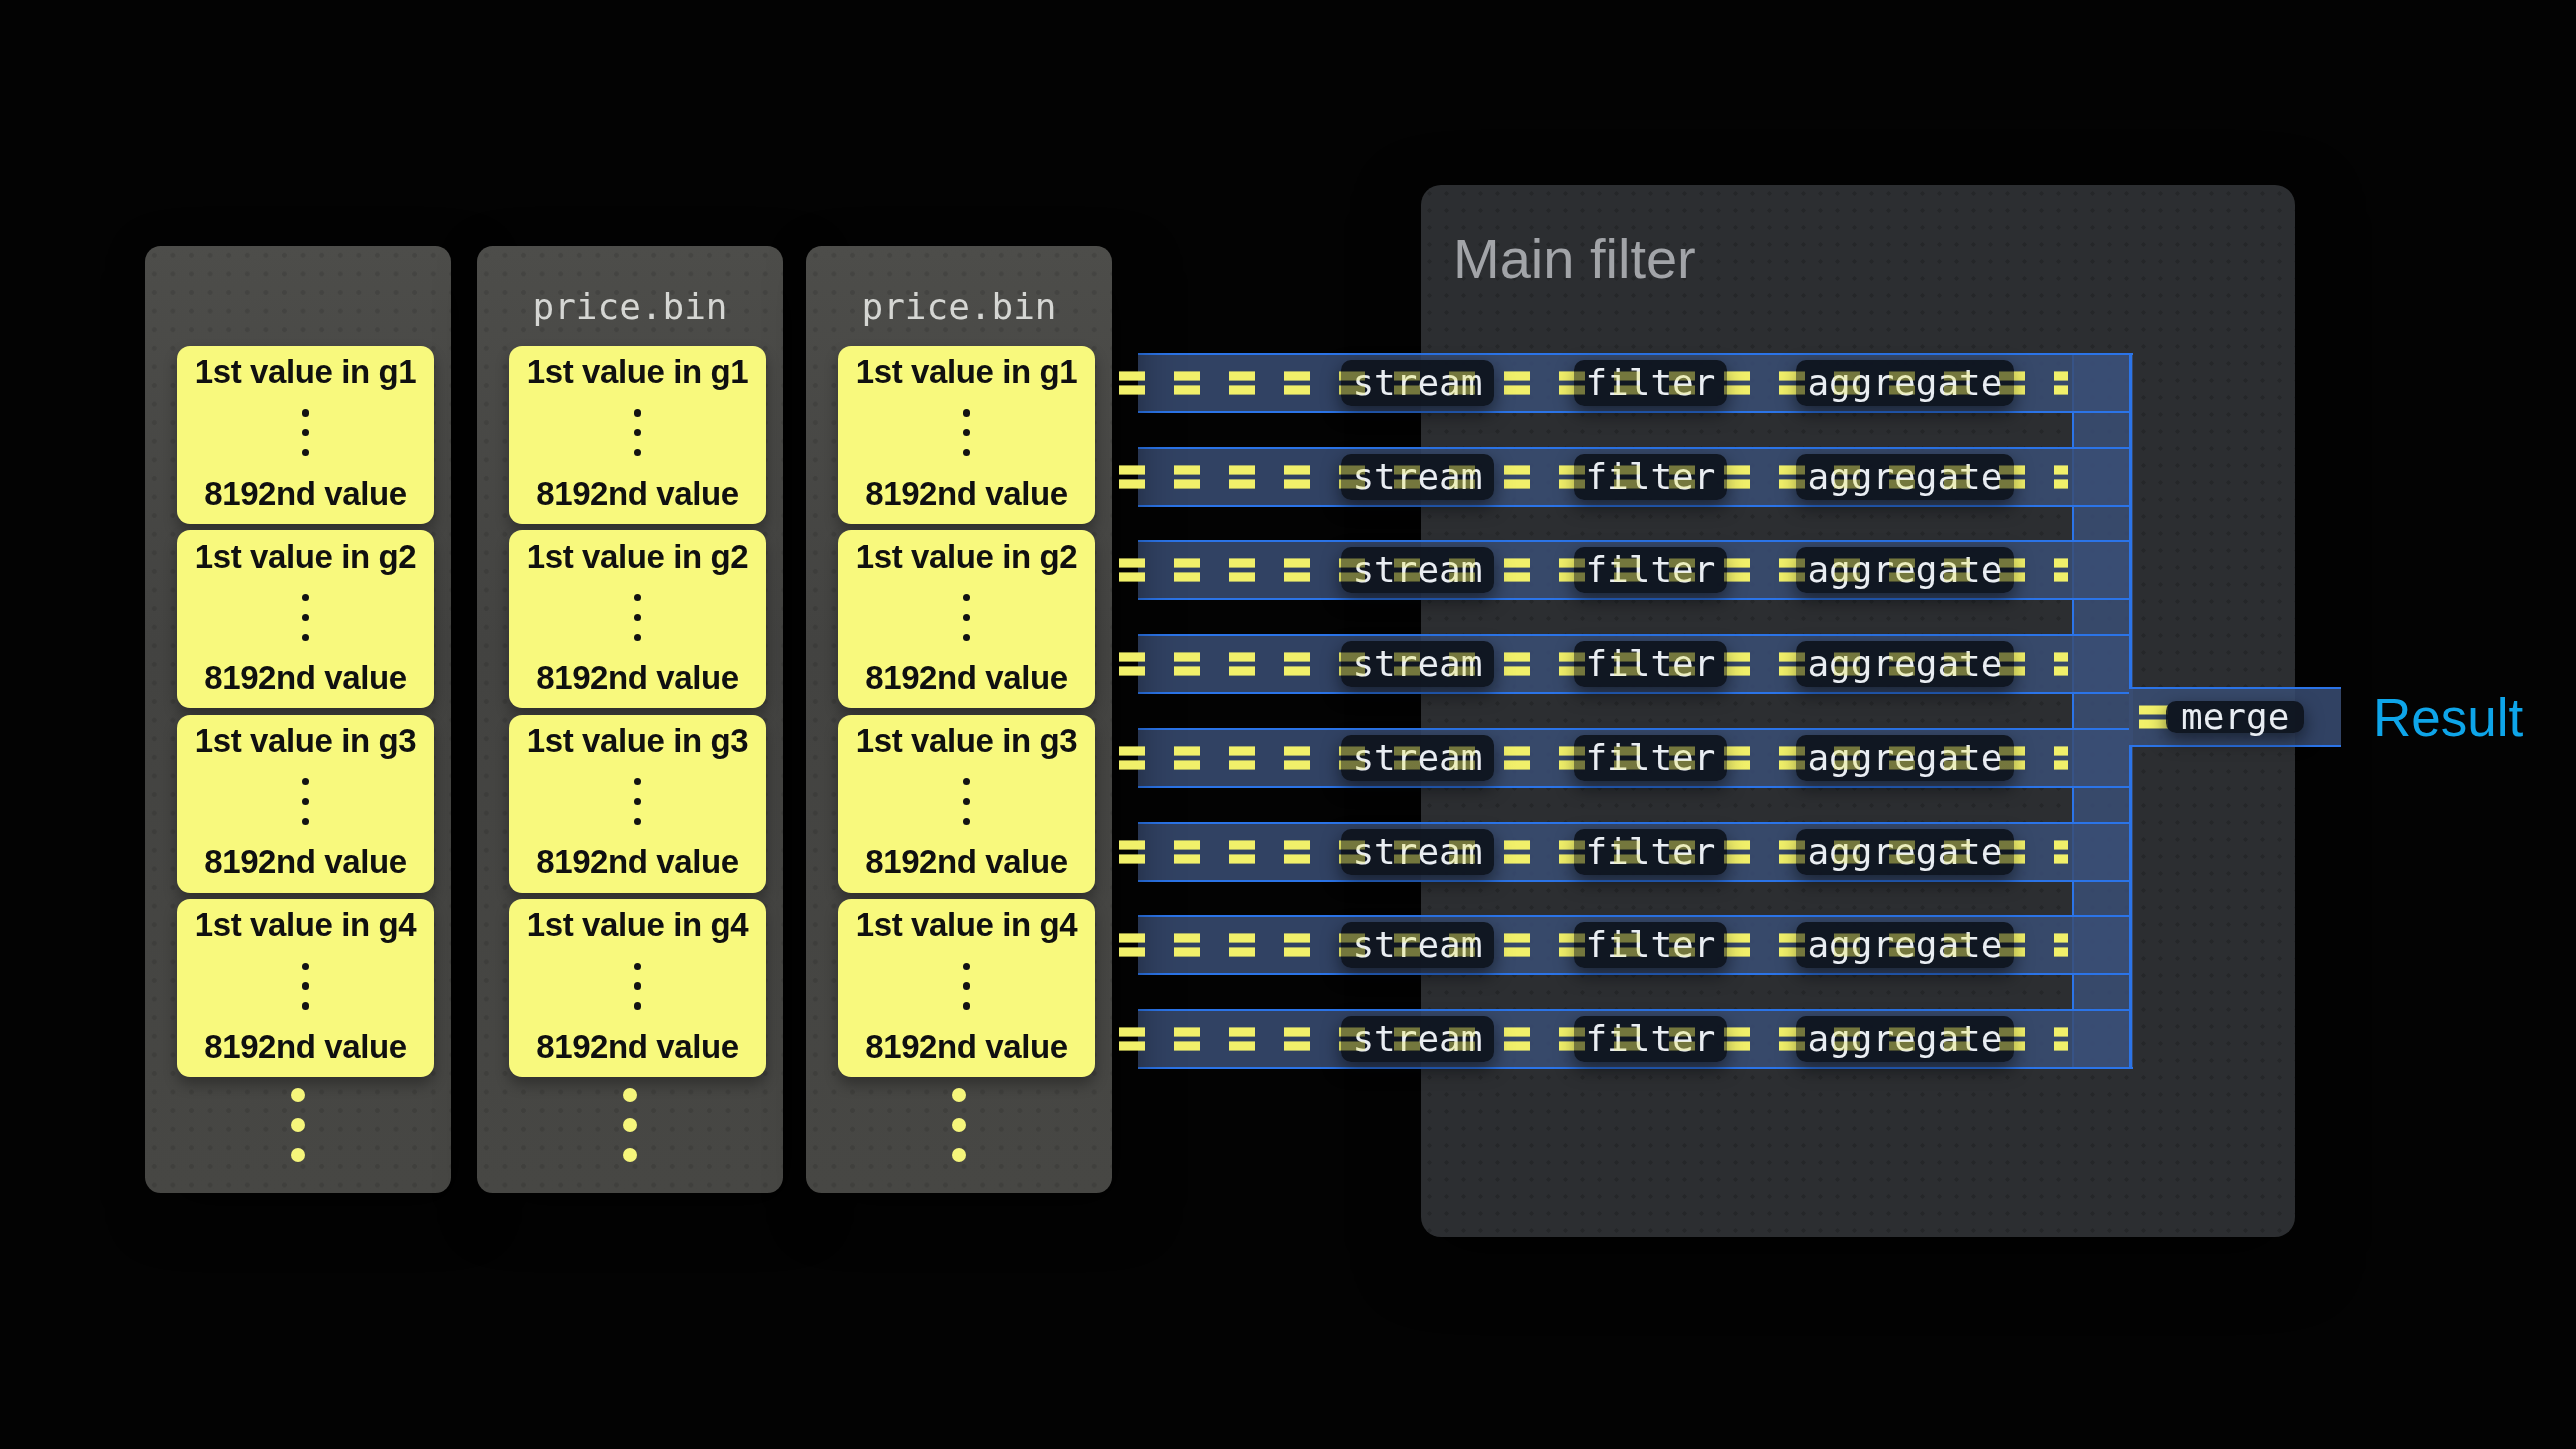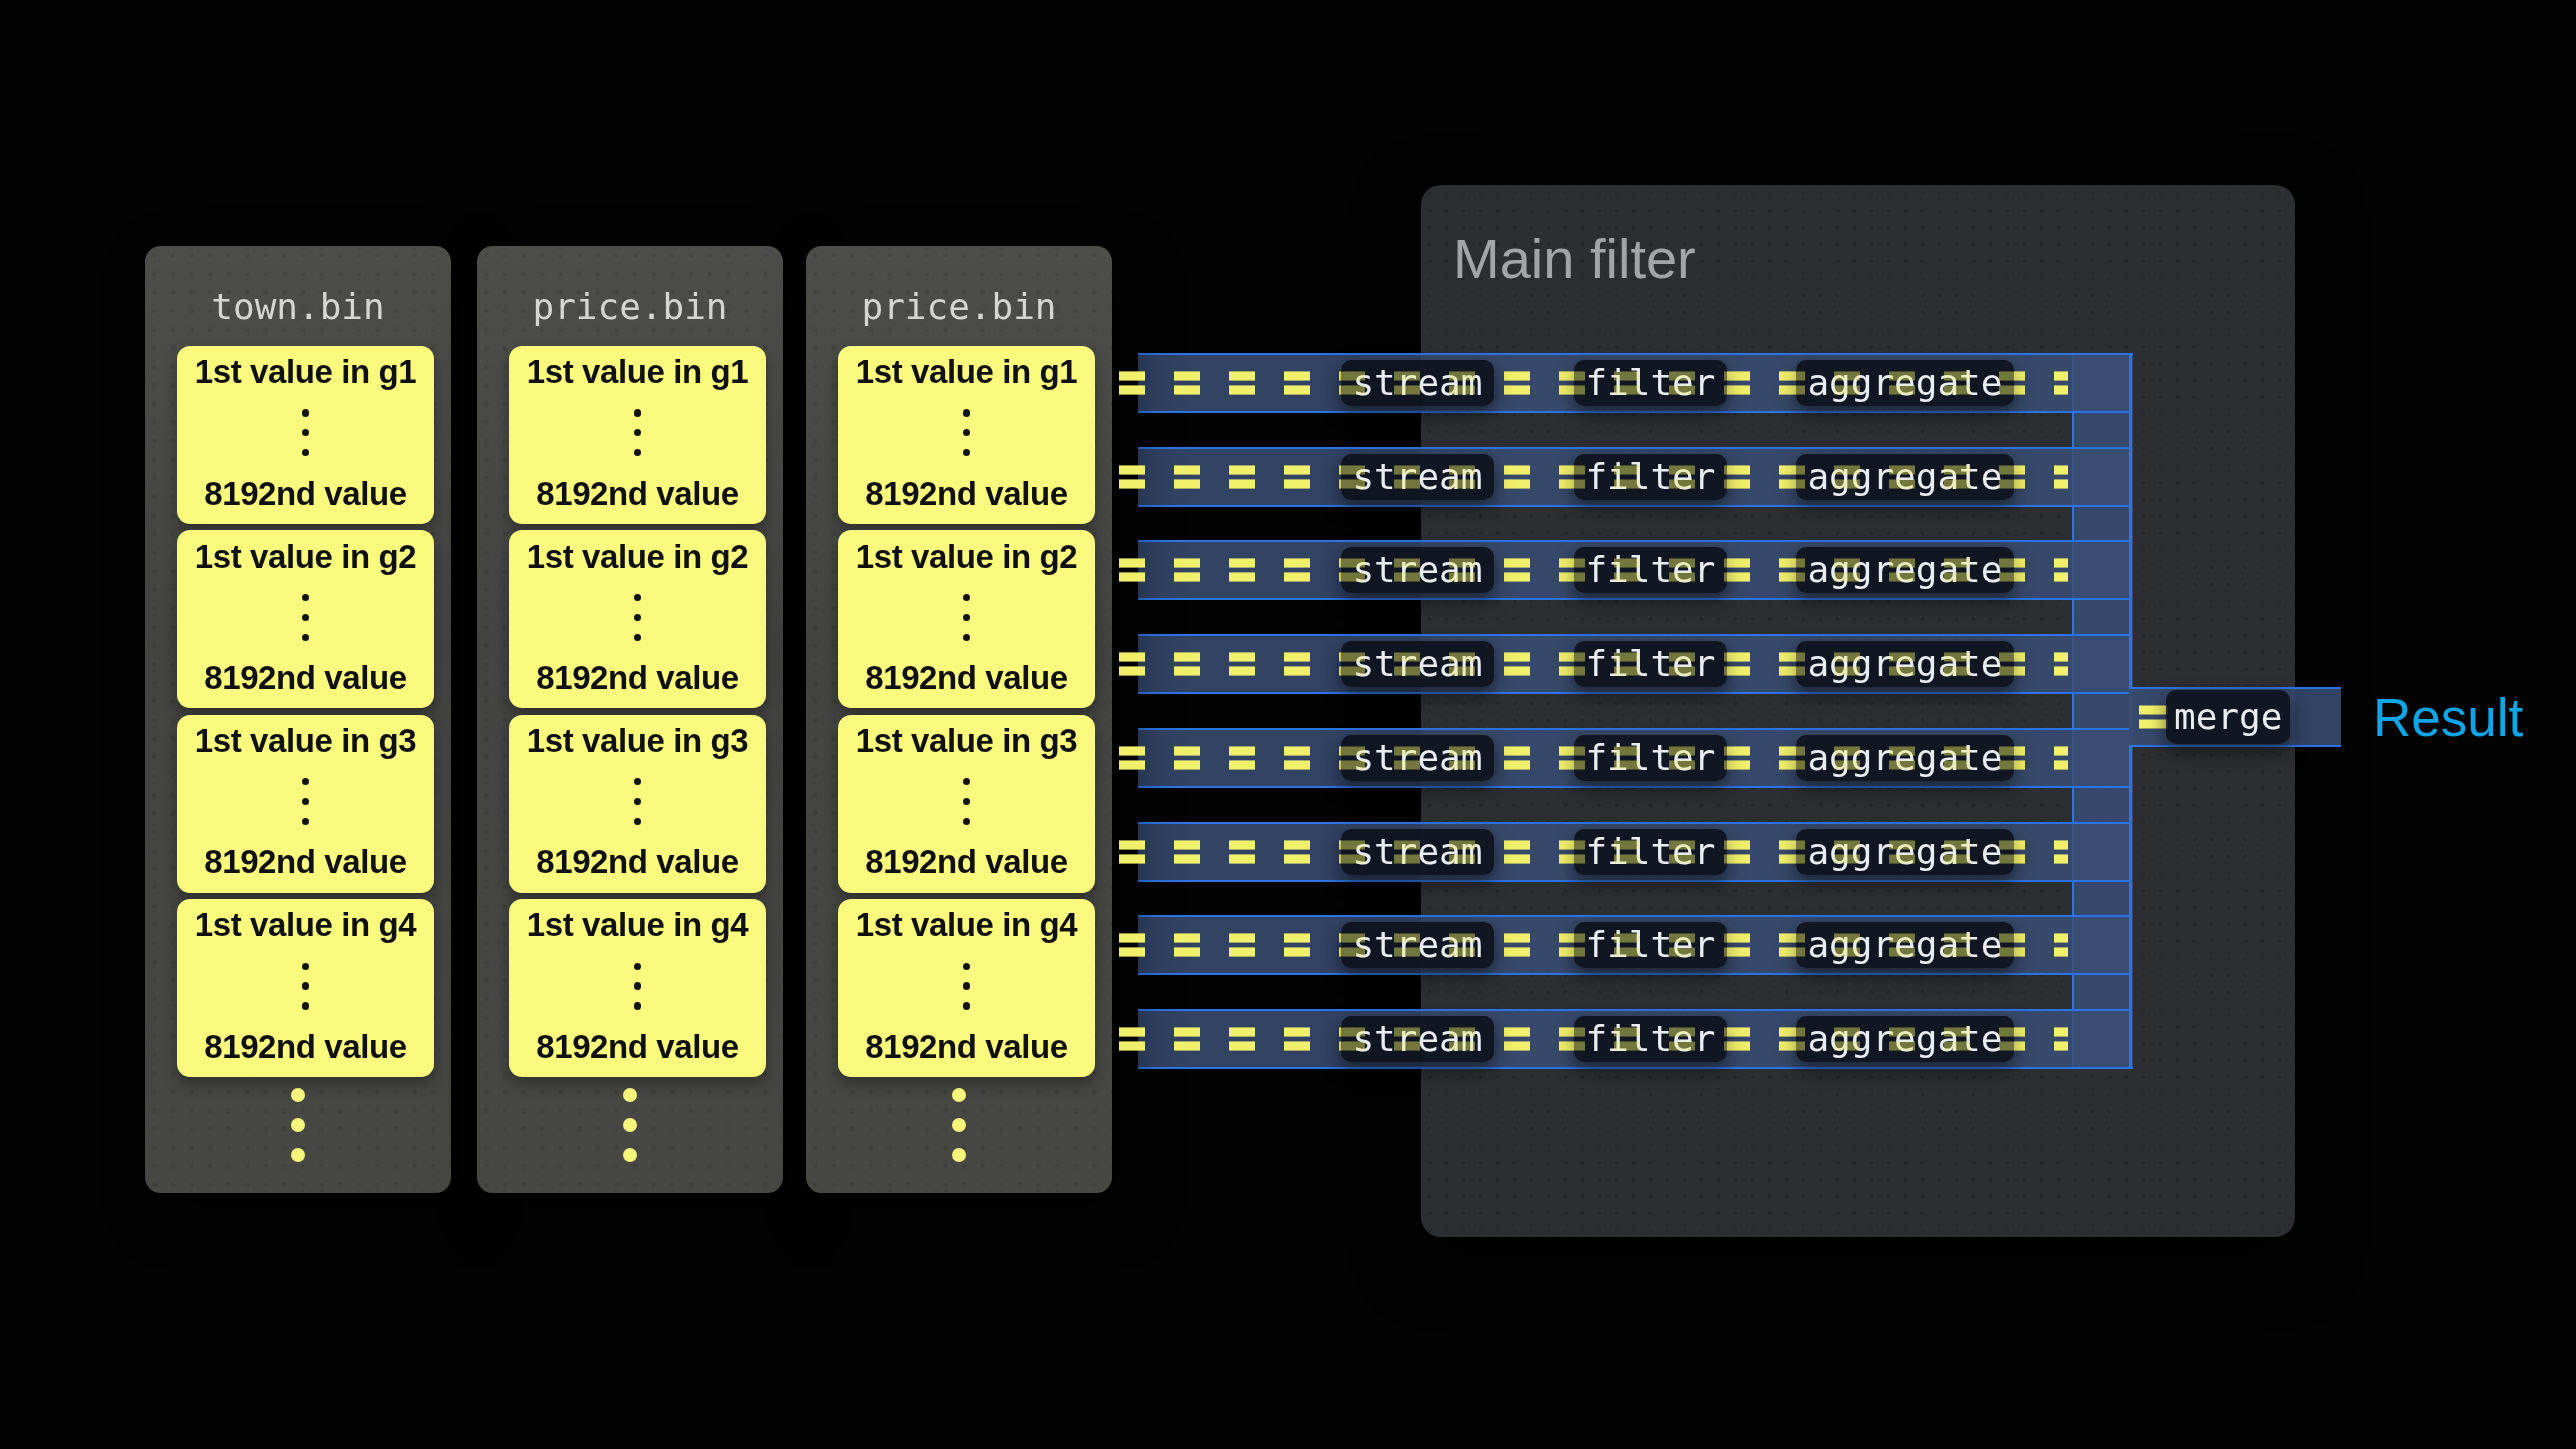--- a/index.html
+++ b/index.html
@@ -70,23 +70,23 @@
 
   
   #mergebar{position:absolute;left:2129px;top:687px;width:212px;height:60px;box-sizing:border-box;
     border-top:2.9px solid var(--blue);border-bottom:2.9px solid var(--blue);background:var(--pipe);}
   .bar-dashes{position:absolute;left:10px;width:29px;top:50%;transform:translateY(-50%);
     height:23px;}
   .bar-dashes::before,.bar-dashes::after{content:"";position:absolute;left:0;right:0;height:8.6px;
     background:var(--dash);}
   .bar-dashes::before{top:0}
   .bar-dashes::after{bottom:0}
-  #merge-box{position:absolute;left:37px;top:50%;transform:translateY(-50%);height:54px;
+  #merge-box{position:absolute;left:37px;top:50%;transform:translateY(-50%);height:32px;
     background:rgba(11,16,24,0.88);border-radius:10px;display:flex;align-items:center;
-    padding:0 8px;box-shadow:0 7.2px 18.6px rgba(3,6,10,0.55);}
+    padding:0 15px;box-shadow:0 7.2px 18.6px rgba(3,6,10,0.55);}
   #merge-box span{font-family:"DejaVu Sans Mono",monospace;font-size:36px;color:#e9edf2;line-height:1;}
   #result{position:absolute;left:2373px;top:687px;height:60px;display:flex;align-items:center;
     font-size:53px;color:#0ea5e9;}
 </style>
 </head>
 <body>
 
 <div id="panel"></div>
 <div id="panel-title">Main filter</div>
 
@@ -203,21 +203,20 @@
 
 <div id="mergebar">
   <div class="bar-dashes"></div>
   <div id="merge-box">
     <span>merge</span>
   </div>
 </div>
 <div id="result">Result</div>
 
 <div class="file-column" id="col0">
-  <div class="col-title">town.bin</div>
   <div class="blocks">
       <div class="block">
         <div class="bline">1st value in g1</div>
         <div class="bdots">
           <i></i>
           <i></i>
           <i></i>
         </div>
         <div class="bline">8192nd value</div>
       </div>

